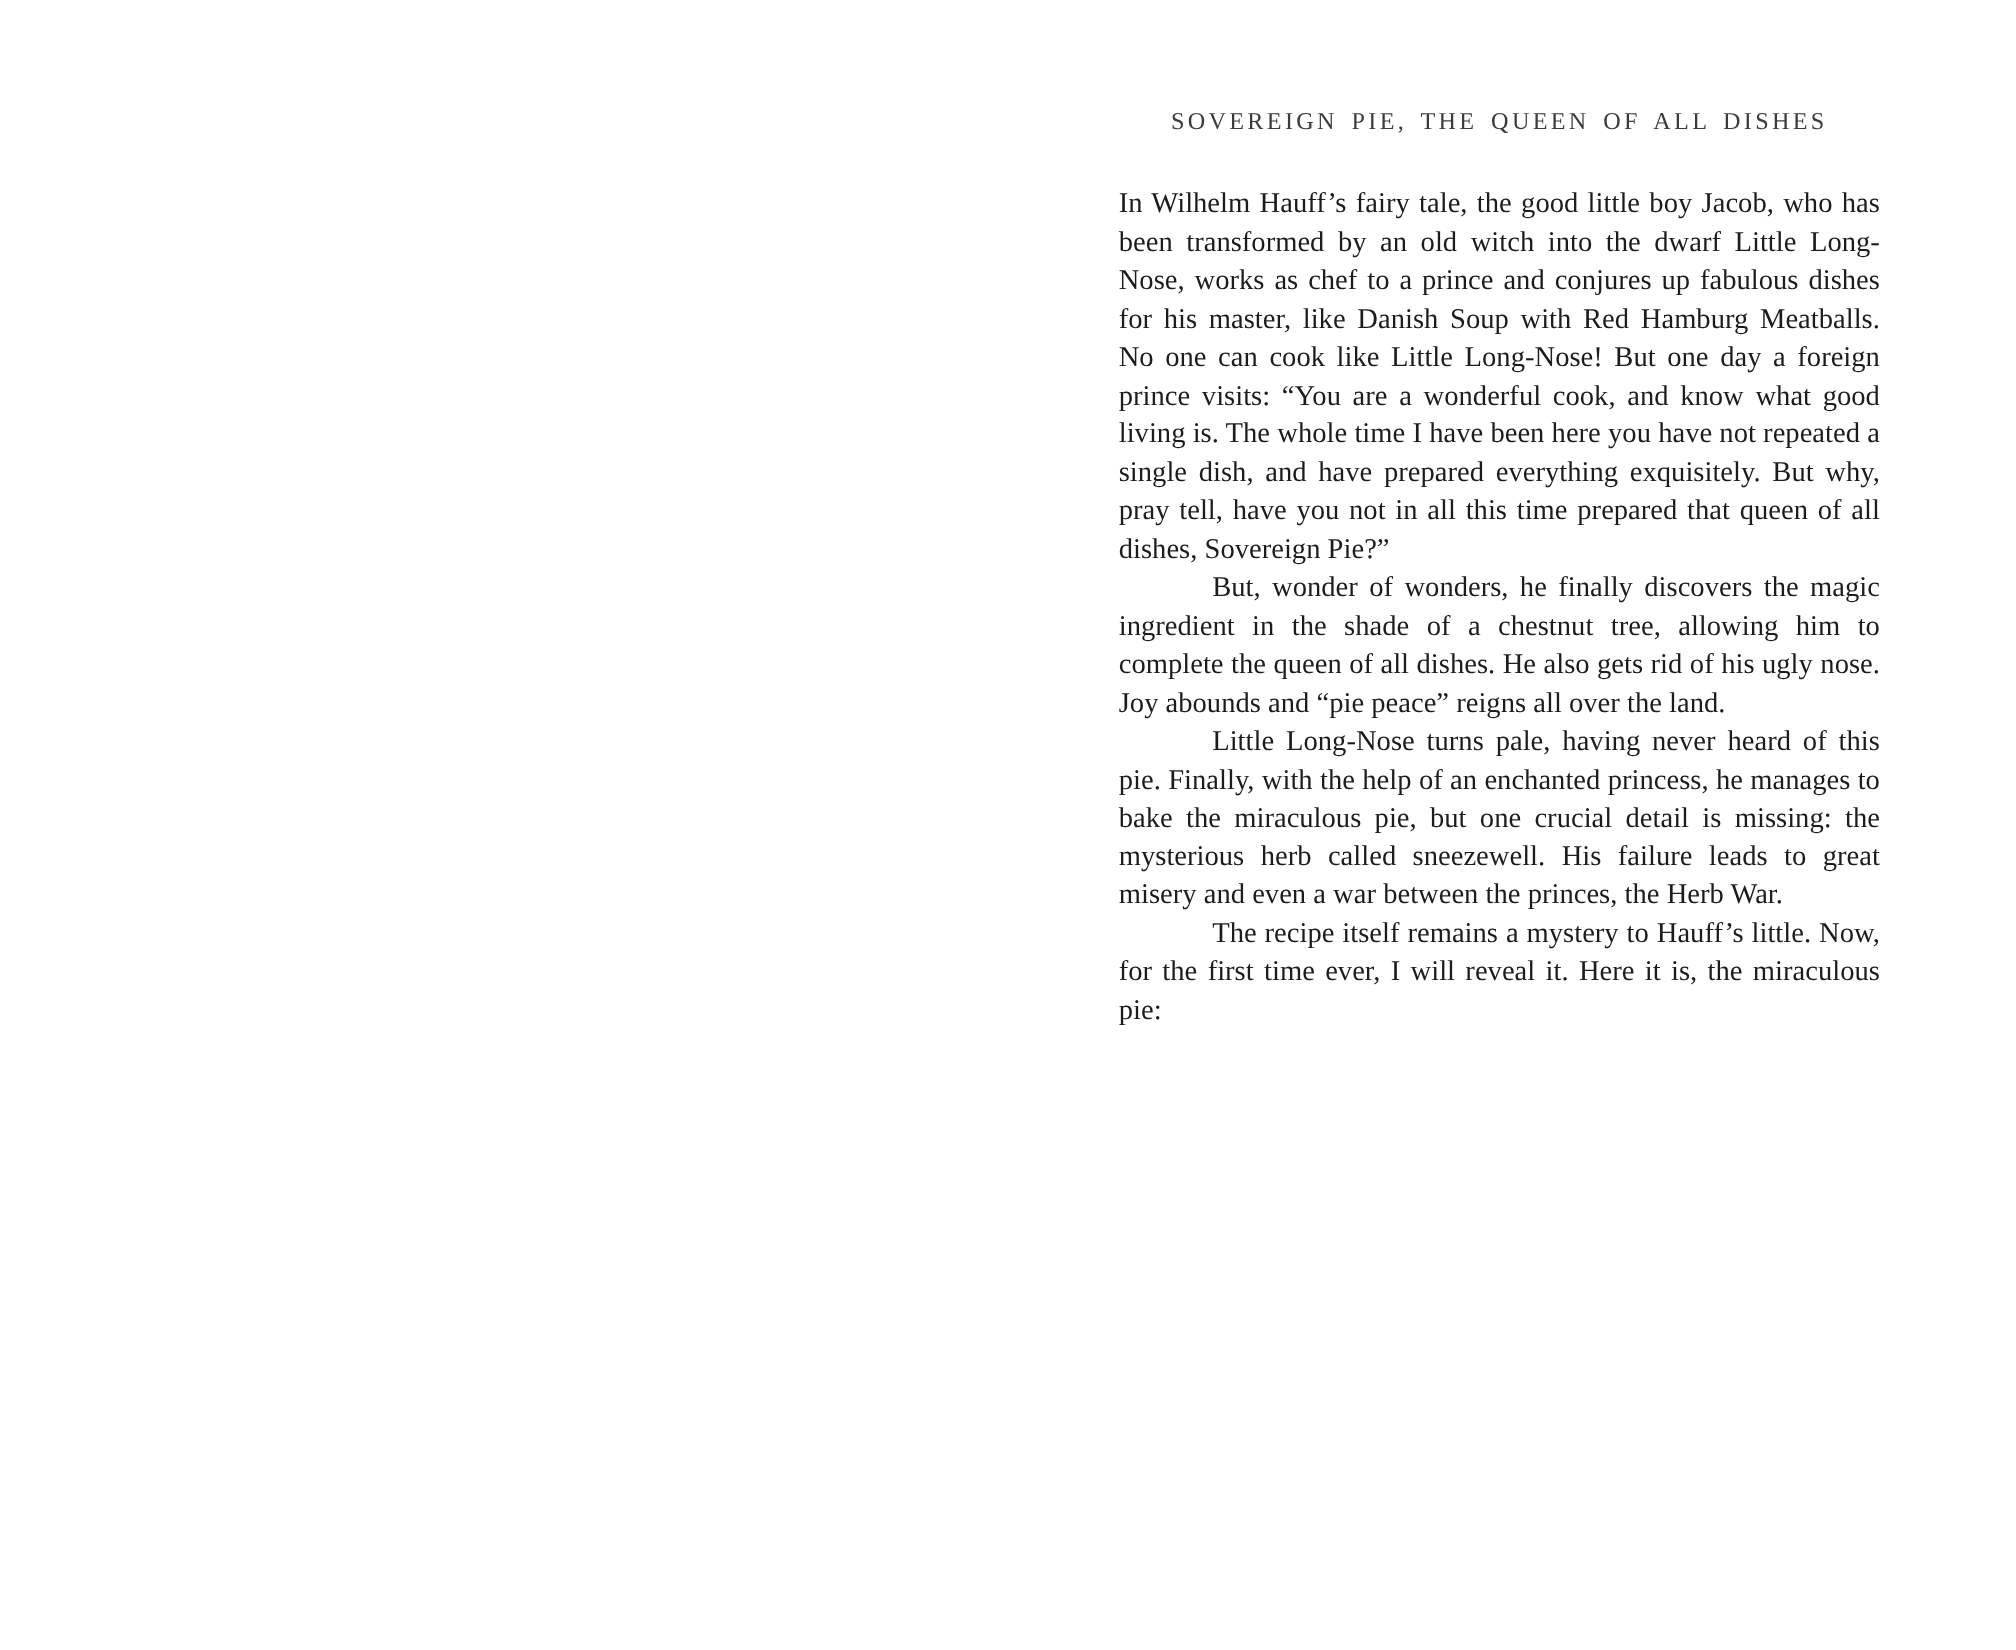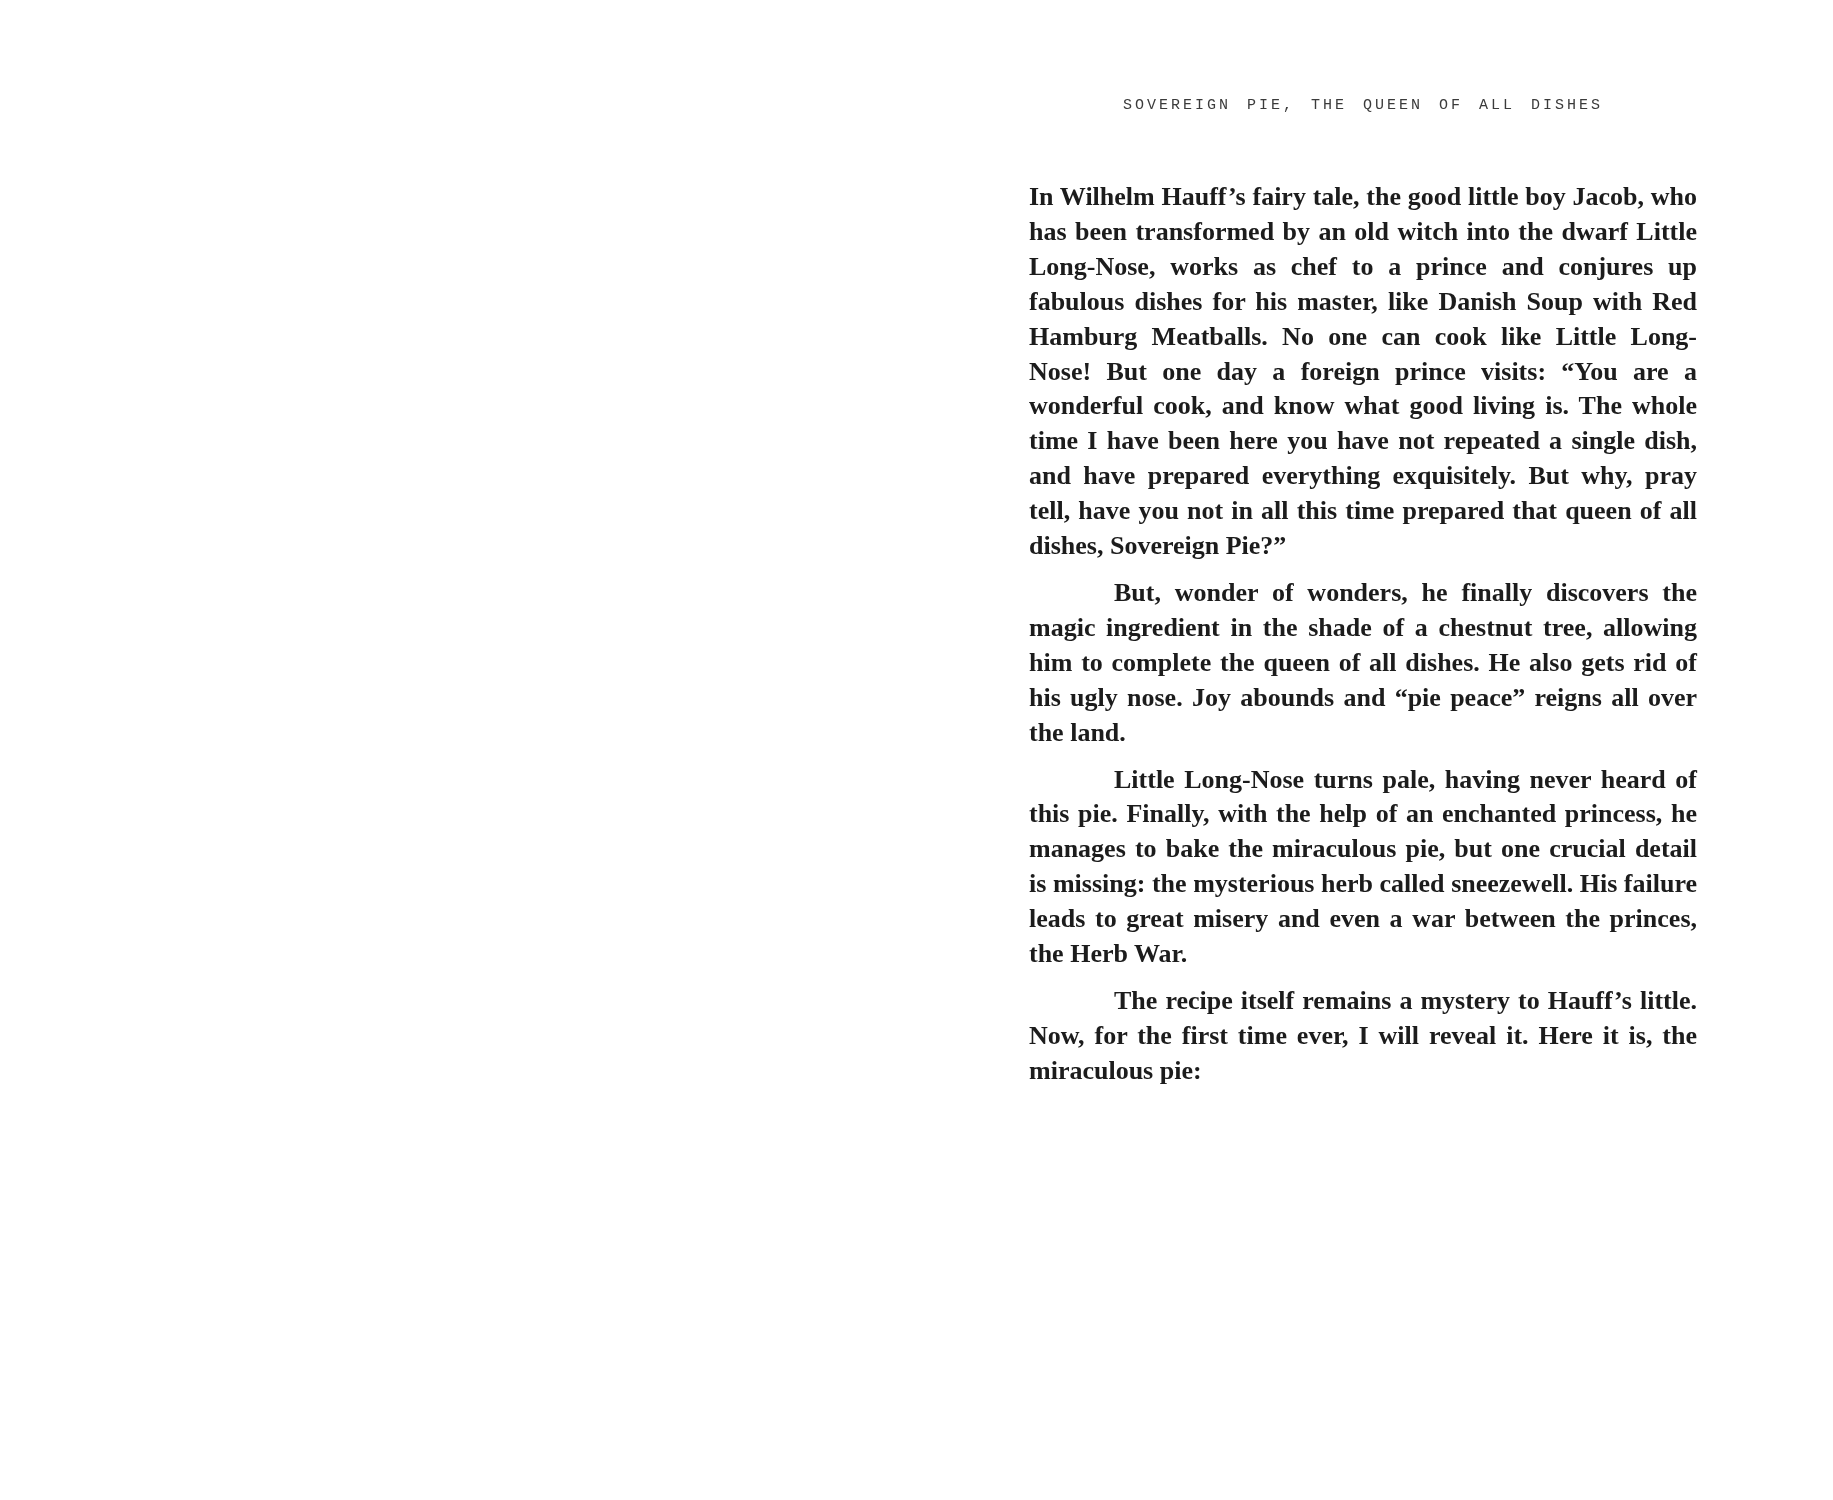--- a/index.html
+++ b/index.html
@@ -19,42 +19,40 @@
     inset: 0;
     background: #ffffff;
   }
   
   .running-header {
     position: absolute;
     left: 1017px;
     top: 97px;
     width: 692px;
     text-align: center;
-    font-size: 15px;
+    font-size: 22px;
     letter-spacing: 3px;
     word-spacing: 4px;
     color: #3b3b3b;
     white-space: nowrap;
-    font-family: Liberation Mono, monospace;
   }
   .text-block {
     position: absolute;
     left: 1017px;
     top: 168px;
     width: 692px;
     color: #1c1c1c;
     font-size: 26px;
     line-height: 34.9px;
     text-align: justify;
   }
   .para {
-    margin: 12px;
+    margin: 0;
     padding: 0;
     hyphens: none;
-    font-weight: bold;
   }
   .para.indent {
     text-indent: 85px;
   }
   .page-number {
     position: absolute;
     left: 1017px;
     top: 1378px;
     width: 692px;
     text-align: center;

